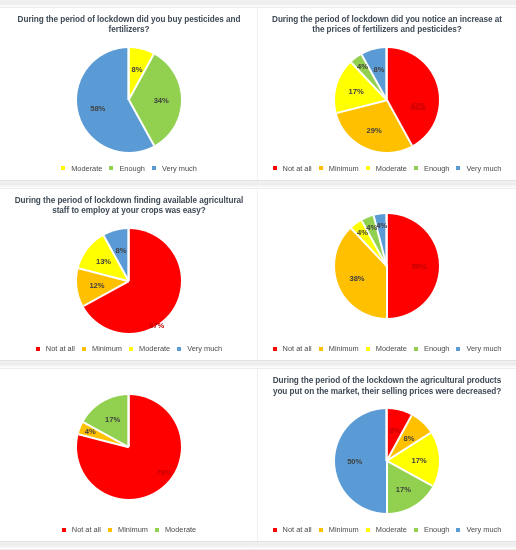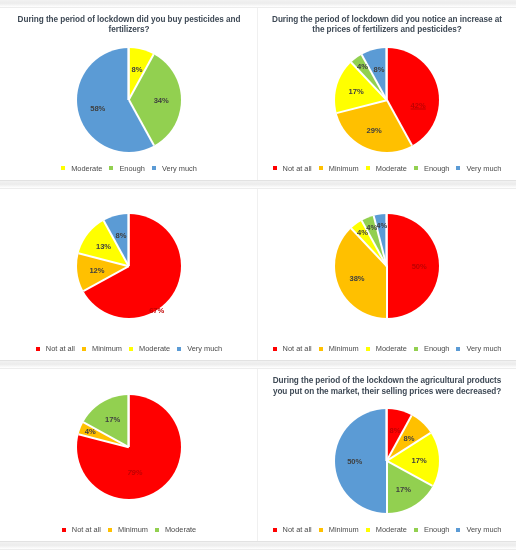--- a/index.html
+++ b/index.html
@@ -168,20 +168,21 @@
             <span class="leg-text">Very much</span>
           </div>
         </div>
     </div>
   </div>
 
   <div class="band"></div>
 
   <div class="row">
     <div class="cell">
+      <div class="chart-title">During the period of lockdown finding available agricultural staff to employ at your crops was easy?</div>
       <div class="plot">
           <div class="pie-wrap" style="width: 104px; height: 104px;">
             <div class="pie" style="width: 104px; height: 104px; background: conic-gradient(rgb(255, 0, 0) 0deg, rgb(255, 0, 0) 241.2deg, rgb(255, 192, 0) 241.2deg, rgb(255, 192, 0) 284.4deg, rgb(255, 255, 0) 284.4deg, rgb(255, 255, 0) 331.2deg, rgb(91, 155, 213) 331.2deg, rgb(91, 155, 213) 360deg);">
               <div class="sep" style="transform: rotate(180deg);"></div>
               <div class="sep" style="transform: rotate(421.2deg);"></div>
               <div class="sep" style="transform: rotate(464.4deg);"></div>
               <div class="sep" style="transform: rotate(511.2deg);"></div>
               <div class="sep" style="transform: rotate(540deg);"></div>
             </div>
             <div class="slice-label" style="left: 79.7503px; top: 68.4115px; color: rgb(192, 0, 0); margin-top: 28px;">67%</div>
@@ -257,21 +258,21 @@
   <div class="row">
     <div class="cell">
       <div class="plot">
           <div class="pie-wrap" style="width: 104px; height: 104px;">
             <div class="pie" style="width: 104px; height: 104px; background: conic-gradient(rgb(255, 0, 0) 0deg, rgb(255, 0, 0) 284.4deg, rgb(255, 192, 0) 284.4deg, rgb(255, 192, 0) 298.8deg, rgb(146, 208, 80) 298.8deg, rgb(146, 208, 80) 360deg);">
               <div class="sep" style="transform: rotate(180deg);"></div>
               <div class="sep" style="transform: rotate(464.4deg);"></div>
               <div class="sep" style="transform: rotate(478.8deg);"></div>
               <div class="sep" style="transform: rotate(540deg);"></div>
             </div>
-            <div class="slice-label" style="left: 58px; top: 77.4746px; color: rgb(192, 0, 0); font-style: italic;">79%</div>
+            <div class="slice-label" style="left: 87px; top: 77.4746px; color: rgb(192, 0, 0); font-style: italic;">79%</div>
             <div class="slice-label" style="left: 13.3213px; top: 36.686px; color: rgb(64, 64, 64);">4%</div>
             <div class="slice-label" style="left: 35.5885px; top: 24.2497px; color: rgb(64, 64, 64);">17%</div>
           </div>
         </div>
       <div class="legend">
           <div class="leg-item">
             <span class="leg-box" style="background: rgb(255, 0, 0);"></span>
             <span class="leg-text">Not at all</span>
           </div>
           <div class="leg-item">

